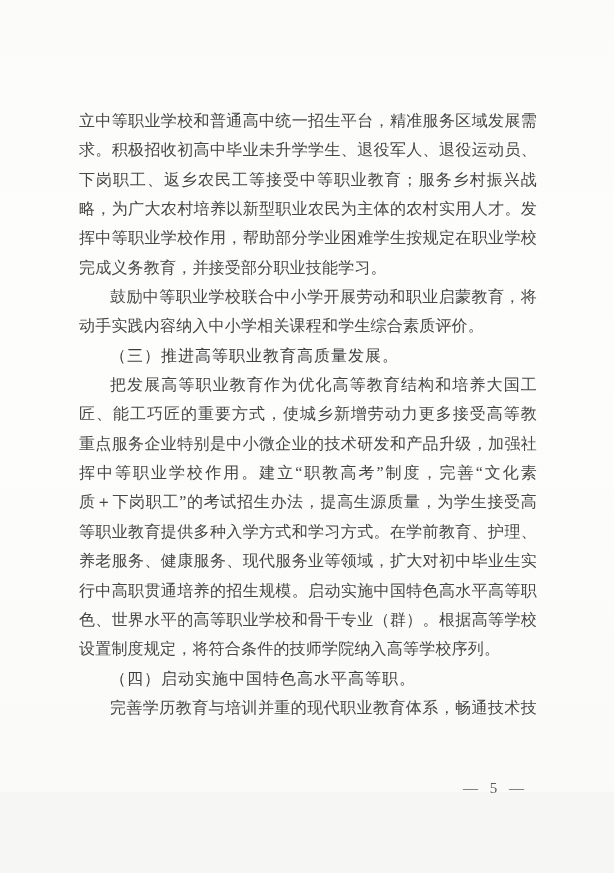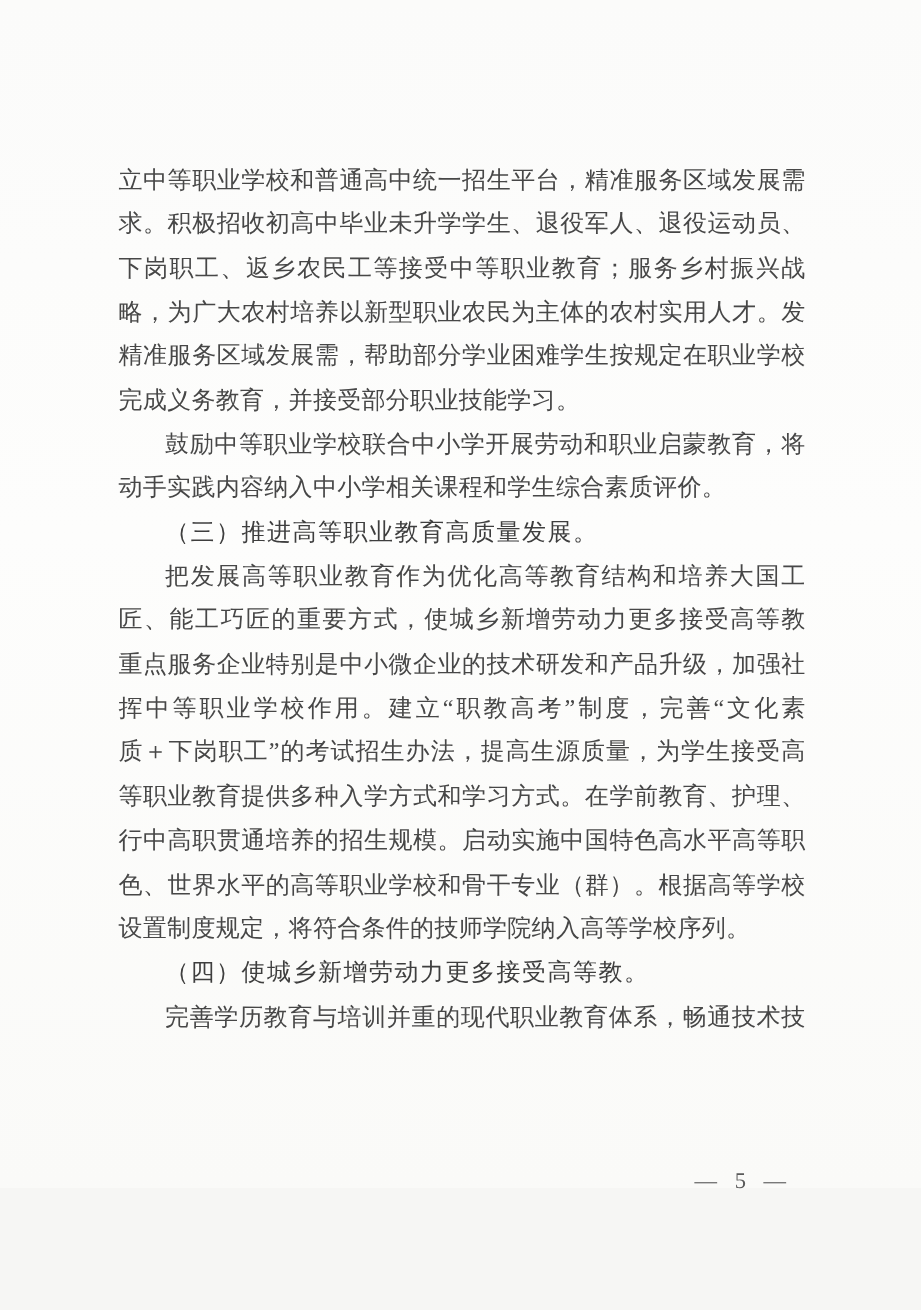--- a/index.html
+++ b/index.html
@@ -63,31 +63,32 @@
 </style>
 </head>
 <body>
 
 <div class="page">
   <div class="text-block">
       <div class="doc-line stretch">立中等职业学校和普通高中统一招生平台，精准服务区域发展需</div>
       <div class="doc-line stretch">求。积极招收初高中毕业未升学学生、退役军人、退役运动员、</div>
       <div class="doc-line stretch">下岗职工、返乡农民工等接受中等职业教育；服务乡村振兴战</div>
       <div class="doc-line stretch">略，为广大农村培养以新型职业农民为主体的农村实用人才。发</div>
-      <div class="doc-line stretch">精准服务区域发展需，帮助部分学业困难学生按规定在职业学校</div>
+      <div class="doc-line stretch">挥中等职业学校作用，帮助部分学业困难学生按规定在职业学校</div>
       <div class="doc-line">完成义务教育，并接受部分职业技能学习。</div>
       <div class="doc-line indent stretch">鼓励中等职业学校联合中小学开展劳动和职业启蒙教育，将</div>
       <div class="doc-line">动手实践内容纳入中小学相关课程和学生综合素质评价。</div>
       <div class="doc-line indent bold">（三）推进高等职业教育高质量发展。</div>
       <div class="doc-line indent stretch">把发展高等职业教育作为优化高等教育结构和培养大国工</div>
       <div class="doc-line stretch">匠、能工巧匠的重要方式，使城乡新增劳动力更多接受高等教</div>
       <div class="doc-line stretch">重点服务企业特别是中小微企业的技术研发和产品升级，加强社</div>
       <div class="doc-line stretch">挥中等职业学校作用。建立“职教高考”制度，完善“文化素</div>
       <div class="doc-line stretch">质＋下岗职工”的考试招生办法，提高生源质量，为学生接受高</div>
       <div class="doc-line stretch">等职业教育提供多种入学方式和学习方式。在学前教育、护理、</div>
+      <div class="doc-line stretch">养老服务、健康服务、现代服务业等领域，扩大对初中毕业生实</div>
       <div class="doc-line stretch">行中高职贯通培养的招生规模。启动实施中国特色高水平高等职</div>
       <div class="doc-line stretch">色、世界水平的高等职业学校和骨干专业（群）。根据高等学校</div>
       <div class="doc-line">设置制度规定，将符合条件的技师学院纳入高等学校序列。</div>
-      <div class="doc-line indent bold">（四）使城乡新增劳动力更多接受高等教。</div>
+      <div class="doc-line indent bold">（四）启动实施中国特色高水平高等职。</div>
       <div class="doc-line indent stretch">完善学历教育与培训并重的现代职业教育体系，畅通技术技</div>
     </div>
   <div class="page-number">— 5 —</div>
 </div>
 
 </body></html>

